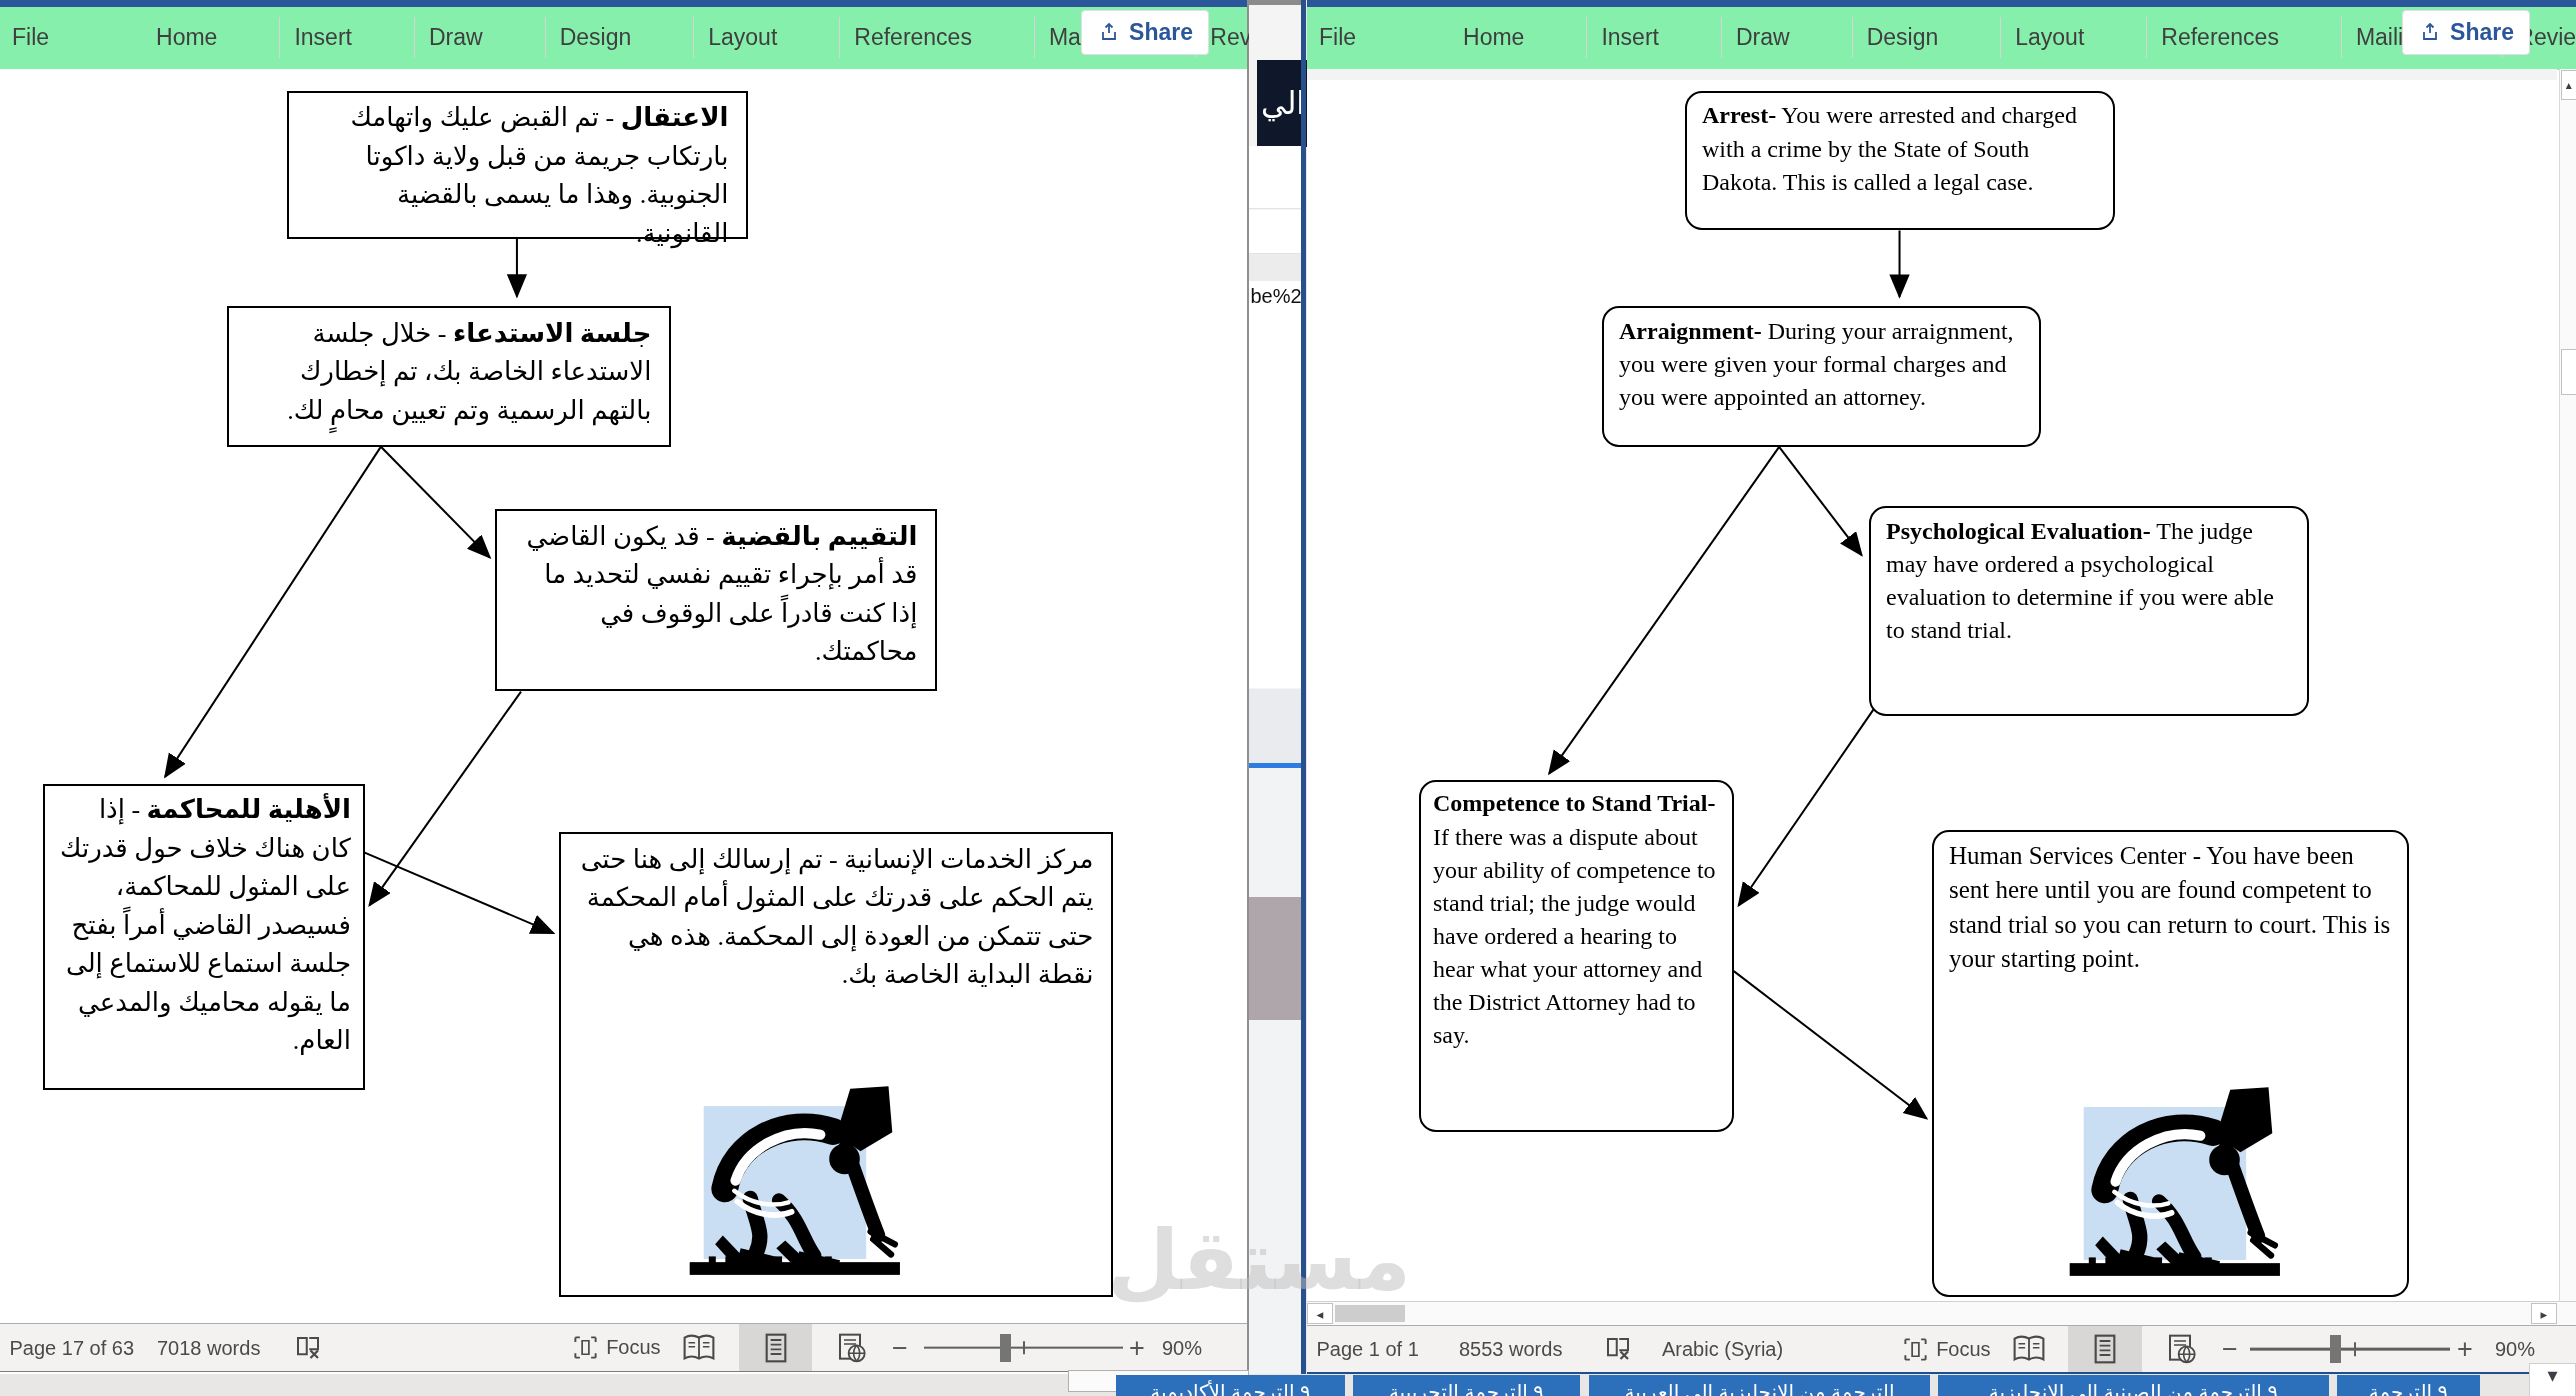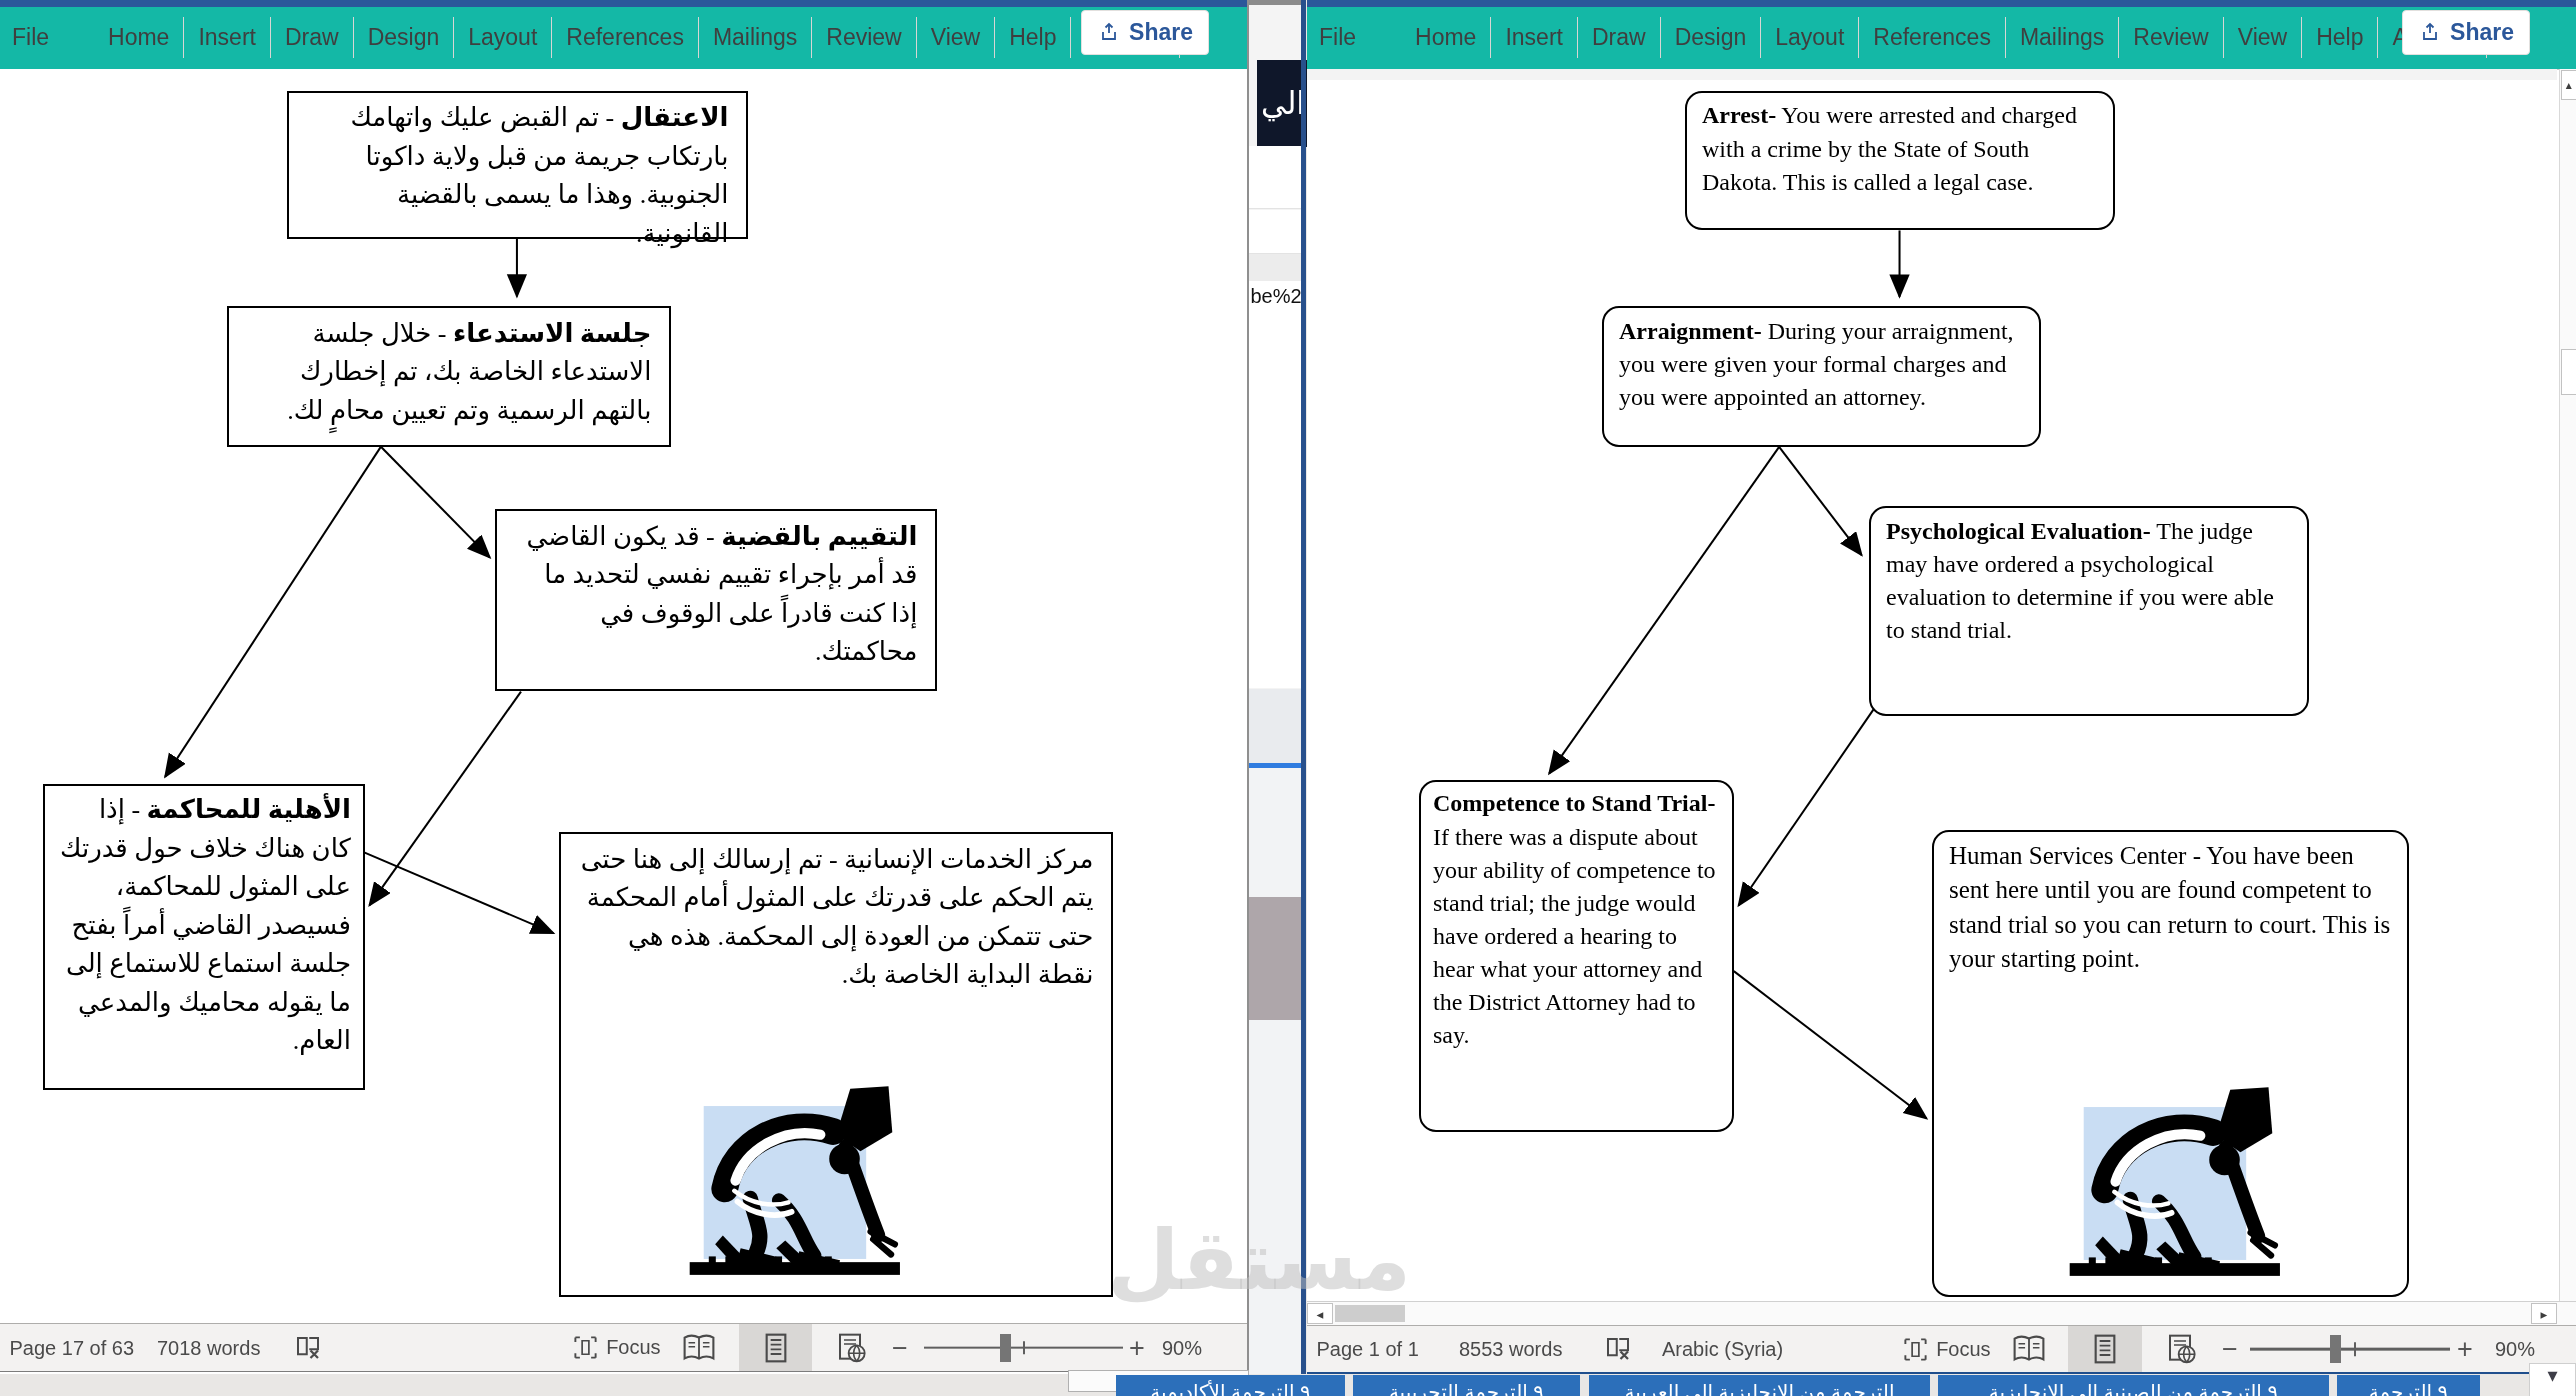--- a/index.html
+++ b/index.html
@@ -2,21 +2,21 @@
 <html style="font-size:10.8px"><head>
 <meta charset="utf-8">
 <style>
   html,body{margin:0;padding:0;background:#e9e7e5;}
   .screen{position:relative;width:2576px;height:1397px;overflow:hidden;background:#e9e7e5;
           font-family:"Liberation Sans","DejaVu Sans",sans-serif;}
   .abs{position:absolute;}
 
   
   .win-bluecap{height:6.8px;background:#2b579a;}
-  .menubar{background:#14b8a6;border-bottom:0.7px solid #c9c7c5;display:flex;align-items:center;}
+  .menubar{background:#86efac;border-bottom:0.7px solid #c9c7c5;display:flex;align-items:center;gap:48px;}
   .menu-item{font-size:23px;color:#3f3f3f;padding:0 14px;height:41px;line-height:41px;
              border-left:0.7px solid #d8d6d4;white-space:nowrap;}
   .menu-item:first-child,.menu-item:nth-child(2){border-left:none;}
   .menu-item:first-child{padding:0 19px 0 12px;margin-right:26px;}
   .share-btn{position:absolute;top:9.5px;height:43px;background:#ffffff;border:0.7px solid #e2e0de;
              border-radius:4px;display:flex;align-items:center;padding:0 15px;color:#2b579a;
              font-size:23px;font-weight:bold;}
   .share-btn svg{margin-right:8px;}
   .docarea{background:#ffffff;}
   .statusbar{background:#f3f2f1;border-top:0.7px solid #aeadab;font-size:20px;color:#4a4a4a;}

